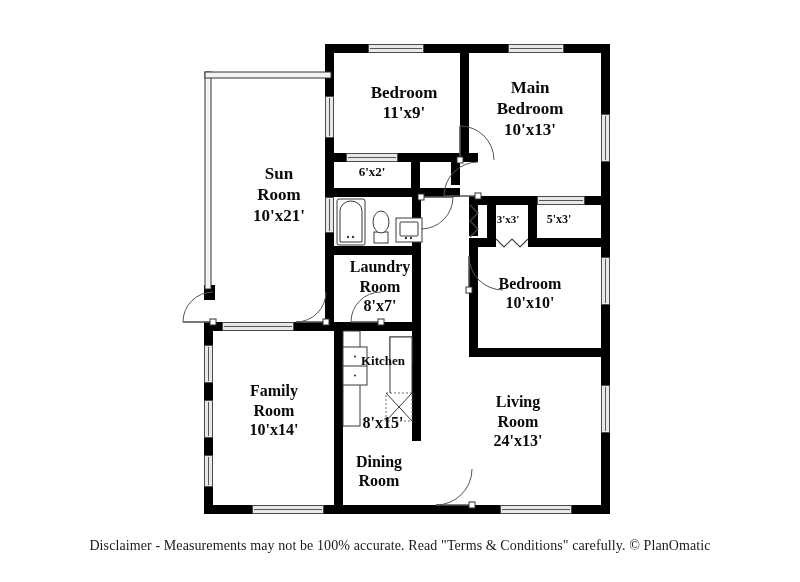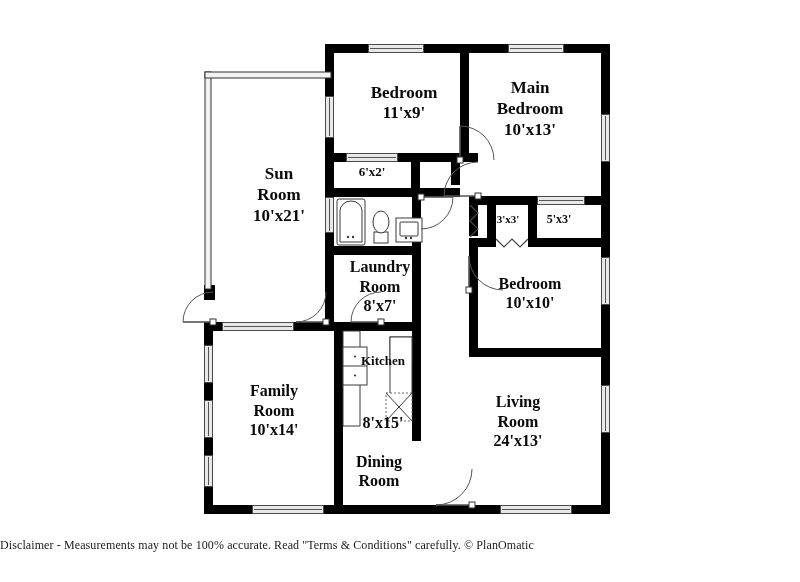--- a/index.html
+++ b/index.html
@@ -32,22 +32,23 @@
     font-weight: bold;
     fill: #0a0a0a;
     text-anchor: middle;
     dominant-baseline: middle;
   }
   .disclaimer {
     position: absolute;
     left: 0;
     top: 538px;
     width: 800px;
+    text-align: center;
     font-family: "Liberation Serif", "DejaVu Serif", serif;
-    font-size: 12px;
+    font-size: 14px;
     color: #1a1a1a;
     letter-spacing: 0.1px;
     white-space: nowrap;
   }
 </style>
 </head>
 <body>
 
 <div id="plan-wrap">
   <svg id="floorplan" viewBox="0 0 800 582">

